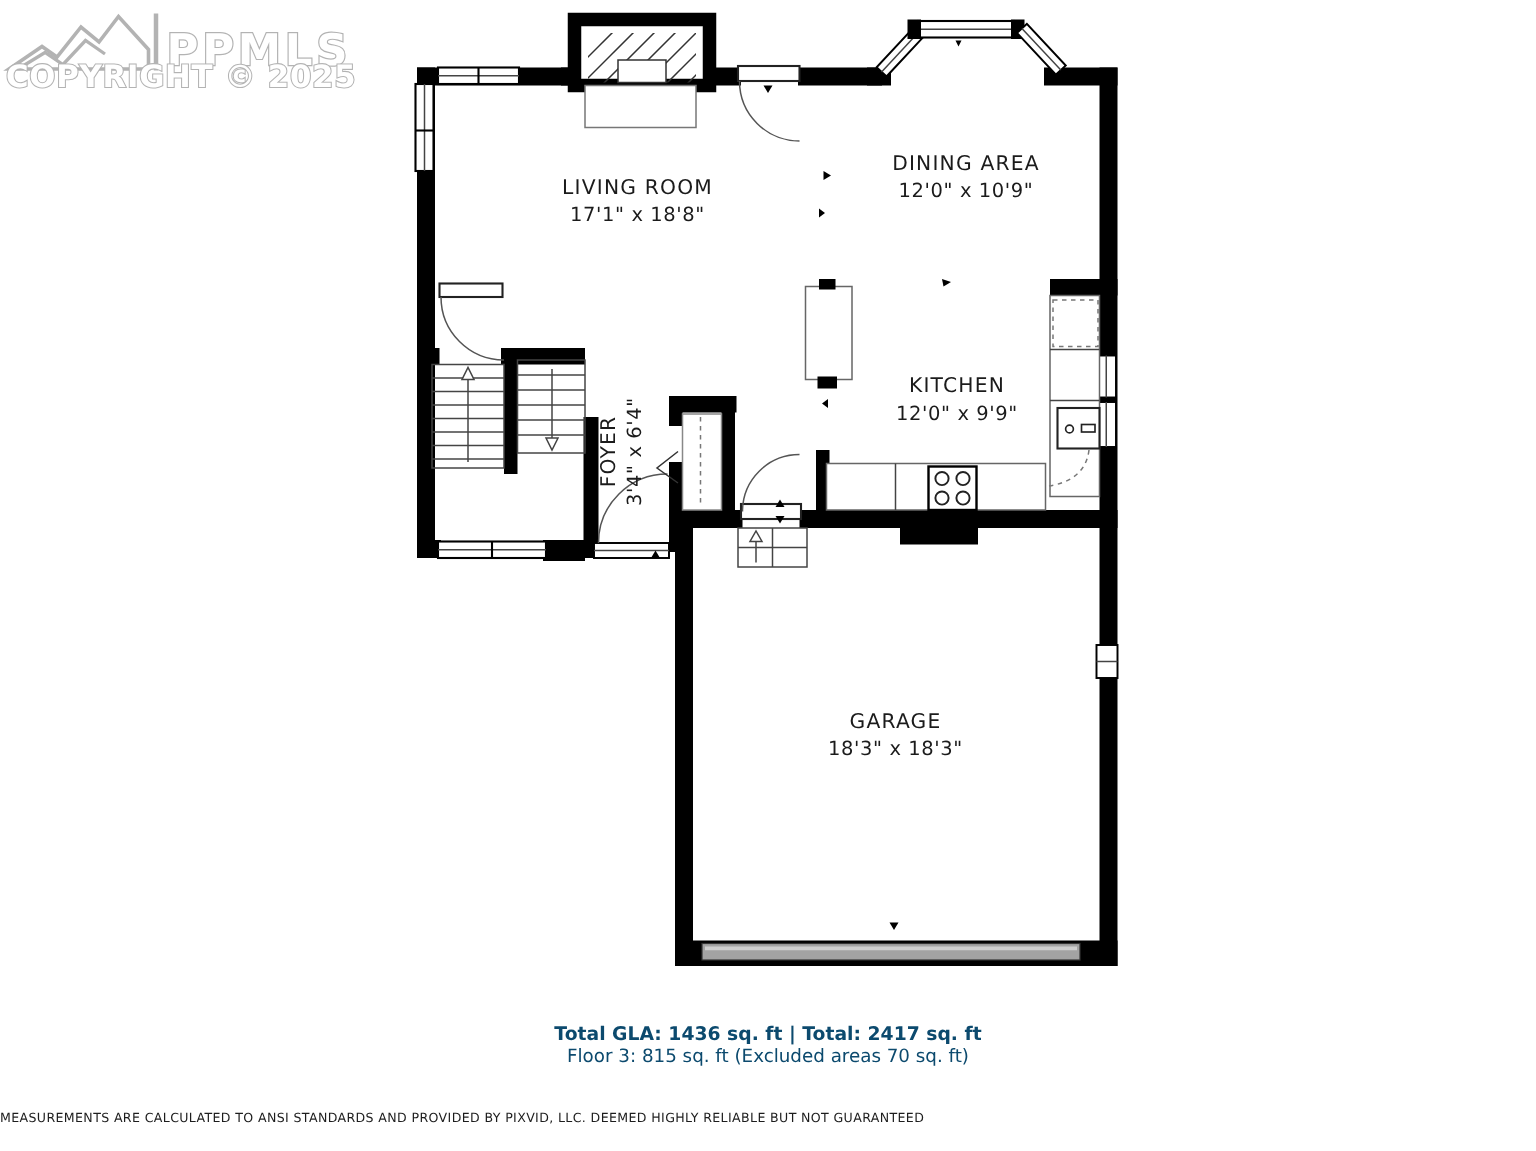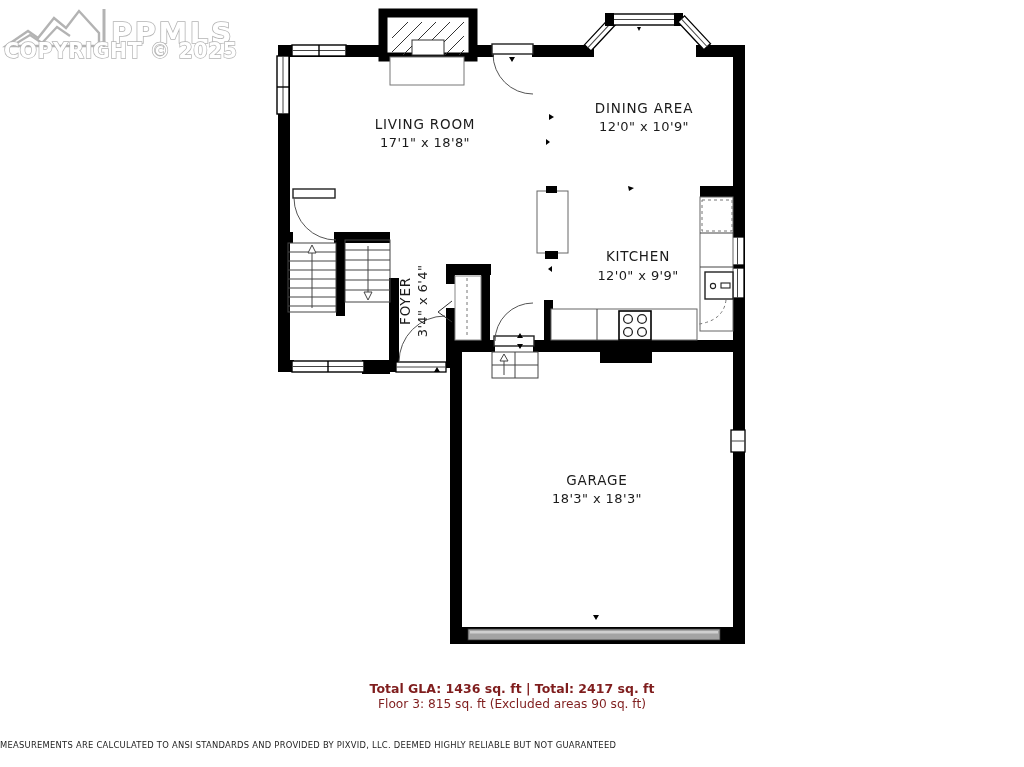--- a/index.html
+++ b/index.html
@@ -1,19 +1,19 @@
 <!DOCTYPE html>
 <html><head>
 <meta charset="utf-8">
 <style>
   html,body{margin:0;padding:0;background:#fff;}
   .page{position:relative;width:1024px;height:767px;background:#fff;overflow:hidden;
         font-family:"DejaVu Sans","Liberation Sans",sans-serif;}
   svg{position:absolute;left:0;top:0;}
-  .summary{position:absolute;left:0;right:0;top:681px;text-align:center;color:#7f1d1d;}
+  .summary{position:absolute;left:0;right:0;top:681px;text-align:center;color:#0c4a6e;}
   .summary .total{font-size:12.5px;font-weight:bold;margin-bottom:1px;}
   .summary .fl{font-size:12.2px;line-height:14.5px;}
   .disclaimer{position:absolute;left:0;right:0;top:740px;
               font-size:8.4px;color:#1d1d1d;letter-spacing:0.25px;}
   .room-name{font-size:13.5px;letter-spacing:0.8px;fill:#1b1b1b;}
   .room-dims{font-size:13px;letter-spacing:0.4px;fill:#1b1b1b;}
   .thin{stroke:#444;stroke-width:1;fill:none;}
   .cnt{stroke:#666;stroke-width:1;fill:#fff;}
   .dash{stroke:#777;stroke-width:1;fill:none;stroke-dasharray:3 3;}
   .door{fill:#fff;stroke:#222;stroke-width:1.4;}
@@ -279,17 +279,17 @@
     <text class="room-name" transform="translate(410 301) rotate(-90)" font-size="12.5">FOYER</text>
     <text class="room-dims" transform="translate(427 301) rotate(-90)" font-size="12">3'4" x 6'4"</text>
 
     <text class="room-name" x="597" y="485">GARAGE</text>
     <text class="room-dims" x="597" y="503">18'3" x 18'3"</text>
   </g>
 </svg>
 
   <div class="summary">
     <div class="total">Total GLA: 1436 sq. ft | Total: 2417 sq. ft</div>
-    <div class="fl">Floor 3: 815 sq. ft (Excluded areas 90 sq. ft)</div>
+    <div class="fl">Floor 3: 815 sq. ft (Excluded areas 70 sq. ft)</div>
   </div>
   <div class="disclaimer">MEASUREMENTS ARE CALCULATED TO ANSI STANDARDS AND PROVIDED BY PIXVID, LLC. DEEMED HIGHLY RELIABLE BUT NOT GUARANTEED</div>
 
 </div>
 
 </body></html>

